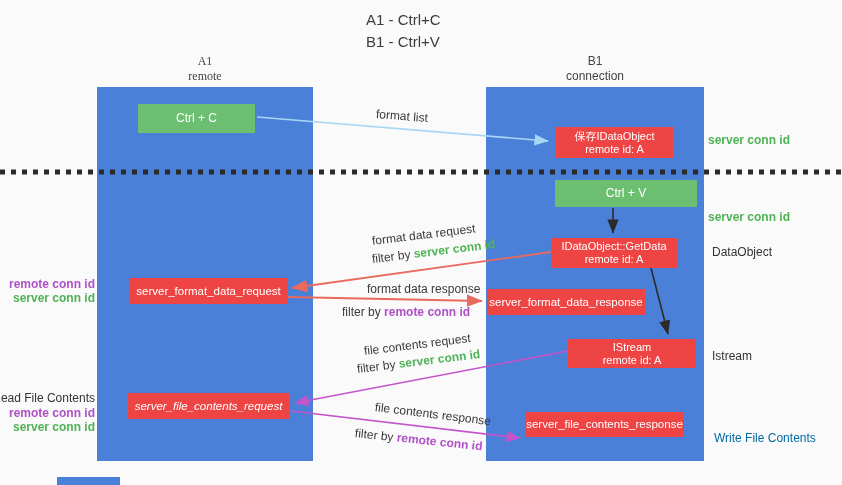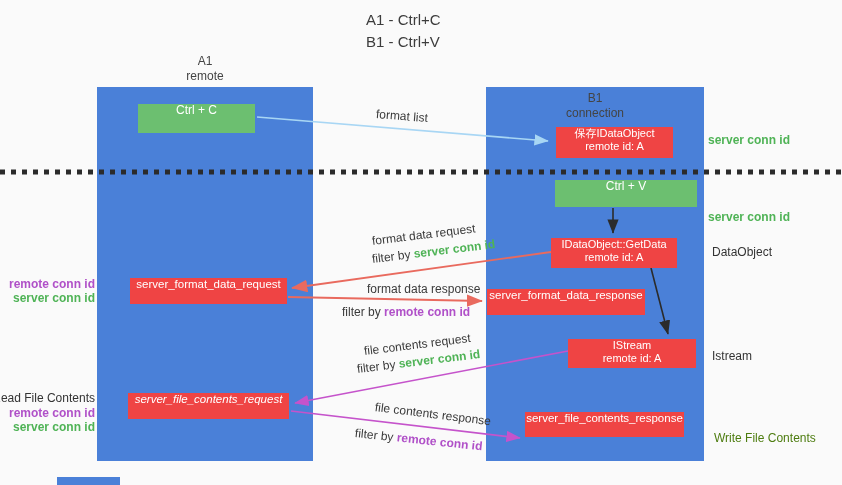--- a/index.html
+++ b/index.html
@@ -10,21 +10,21 @@
     font-family:"Liberation Sans", sans-serif;
     color:#3a3a3a;
   }
   .lane { position:absolute; top:87px; height:374px; background:#4a80d8; }
   #lane-left  { left:97px;  width:216px; }
   #lane-right { left:486px; width:218px; }
   .lane-head { position:absolute; top:54px; text-align:center; font-size:12px; color:#444; line-height:15px; }
   #wires { position:absolute; left:0; top:0; pointer-events:none; }
   .title-block { position:absolute; left:366px; top:9px; font-size:15px; line-height:22px; color:#3c3c3c; }
   .box {
-    position:absolute; display:flex; flex-direction:column; align-items:center; 
+    position:absolute; display:flex; flex-direction:column; align-items:center; justify-content:center;
     color:#ffffff; text-align:center; font-size:11.5px; line-height:13px; white-space:nowrap;
   }
   .green  { background:#6cbf70; }
   .orange { background:#ef4444; }
   .lbl { position:absolute; font-size:12px; color:#3a3a3a; white-space:nowrap; }
   .b-green  { color:#4fb356; font-weight:bold; }
   .b-purple { color:#b050c8; font-weight:bold; }
   .stack { position:absolute; text-align:right; font-size:12px; line-height:14px; white-space:nowrap; }
   .rot-up   { transform:rotate(-7deg); transform-origin:left center; }
   .rot-up5  { transform:rotate(4.5deg); transform-origin:left center; }
@@ -71,25 +71,25 @@
     <path d="M568,351 L295,403" stroke="#c553cb" stroke-width="1.6" fill="none" marker-end="url(#m-mag)"></path>
 
     <path d="M291,411 L520,438" stroke="#c553cb" stroke-width="1.6" fill="none" marker-end="url(#m-mag)"></path>
   </svg>
 
   <div class="title-block">
     <div>A1 - Ctrl+C</div>
     <div>B1 - Ctrl+V</div>
   </div>
 
-  <div class="lane-head" style="left:97px; width:216px;">
+  <div class="lane-head" style="left:97px; width:216px;font-family:Liberation Serif, serif;">
     <div>A1</div>
     <div>remote</div>
   </div>
-  <div class="lane-head" style="left:486px; width:218px;margin-top:37px;">
+  <div class="lane-head" style="left:486px; width:218px;">
     <div>B1</div>
     <div>connection</div>
   </div>
 
   <div class="box green" style="left:138px; top:104px; width:117px; height:29px; font-size:12px;">
     <span>Ctrl + C</span>
   </div>
 
   <div class="box orange" style="left:556px; top:127px; width:117px; height:31px; font-size:11px;">
     <span>保存IDataObject</span>
@@ -149,21 +149,21 @@
   <div class="lbl rot-dn" style="left:375px; top:400px;">file contents response</div>
   <div class="lbl rot-dn6" style="left:355px; top:426px;">
     <span>filter by</span>
     <span class="b-purple">remote conn id</span>
   </div>
 
   <div class="lbl b-green" style="left:708px; top:133px;">server conn id</div>
   <div class="lbl b-green" style="left:708px; top:210px;">server conn id</div>
   <div class="lbl" style="left:712px; top:245px; color:#333;">DataObject</div>
   <div class="lbl" style="left:712px; top:349px; color:#333;">Istream</div>
-  <div class="lbl" style="left:714px; top:431px; color:#4d7c0f;">Write File Contents</div>
+  <div class="lbl" style="left:714px; top:431px; color:#0369a1;">Write File Contents</div>
 
   <div class="stack" style="right:747px; top:277px;">
     <div class="b-purple">remote conn id</div>
     <div class="b-green">server conn id</div>
   </div>
   <div class="stack" style="right:747px; top:391px; color:#333;">Read File Contents</div>
   <div class="stack" style="right:747px; top:406px;">
     <div class="b-purple">remote conn id</div>
     <div class="b-green">server conn id</div>
   </div>

